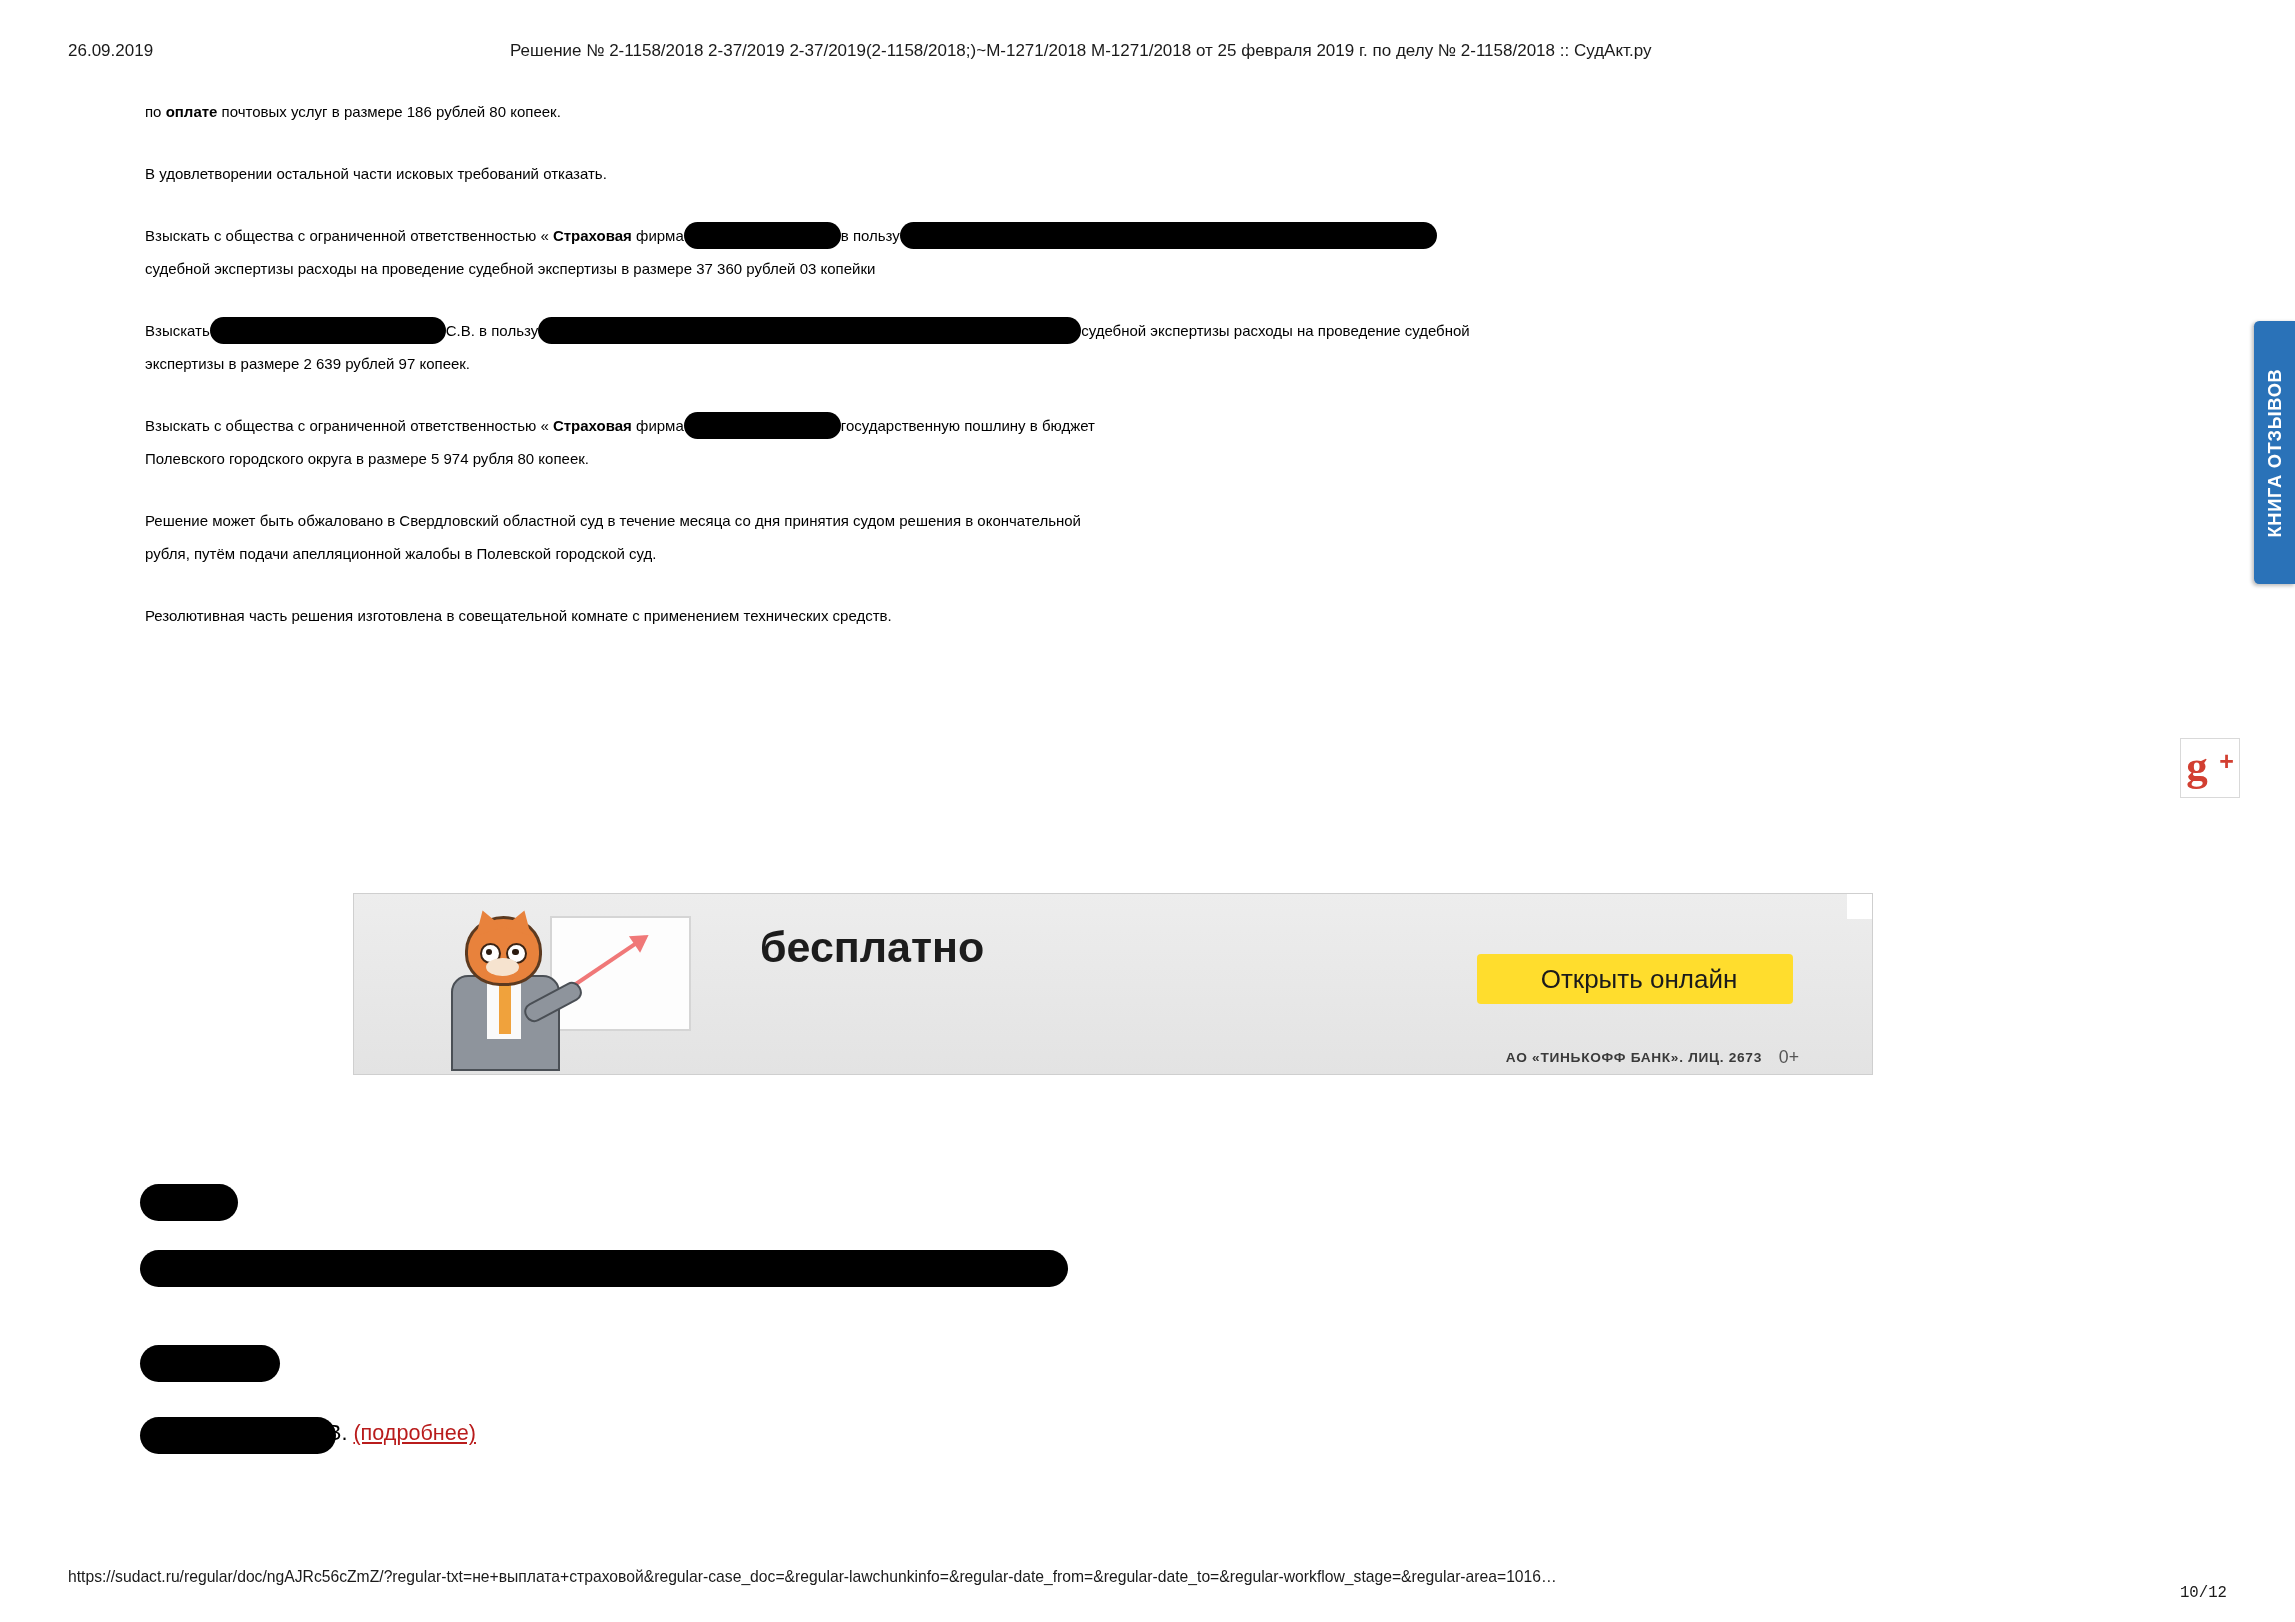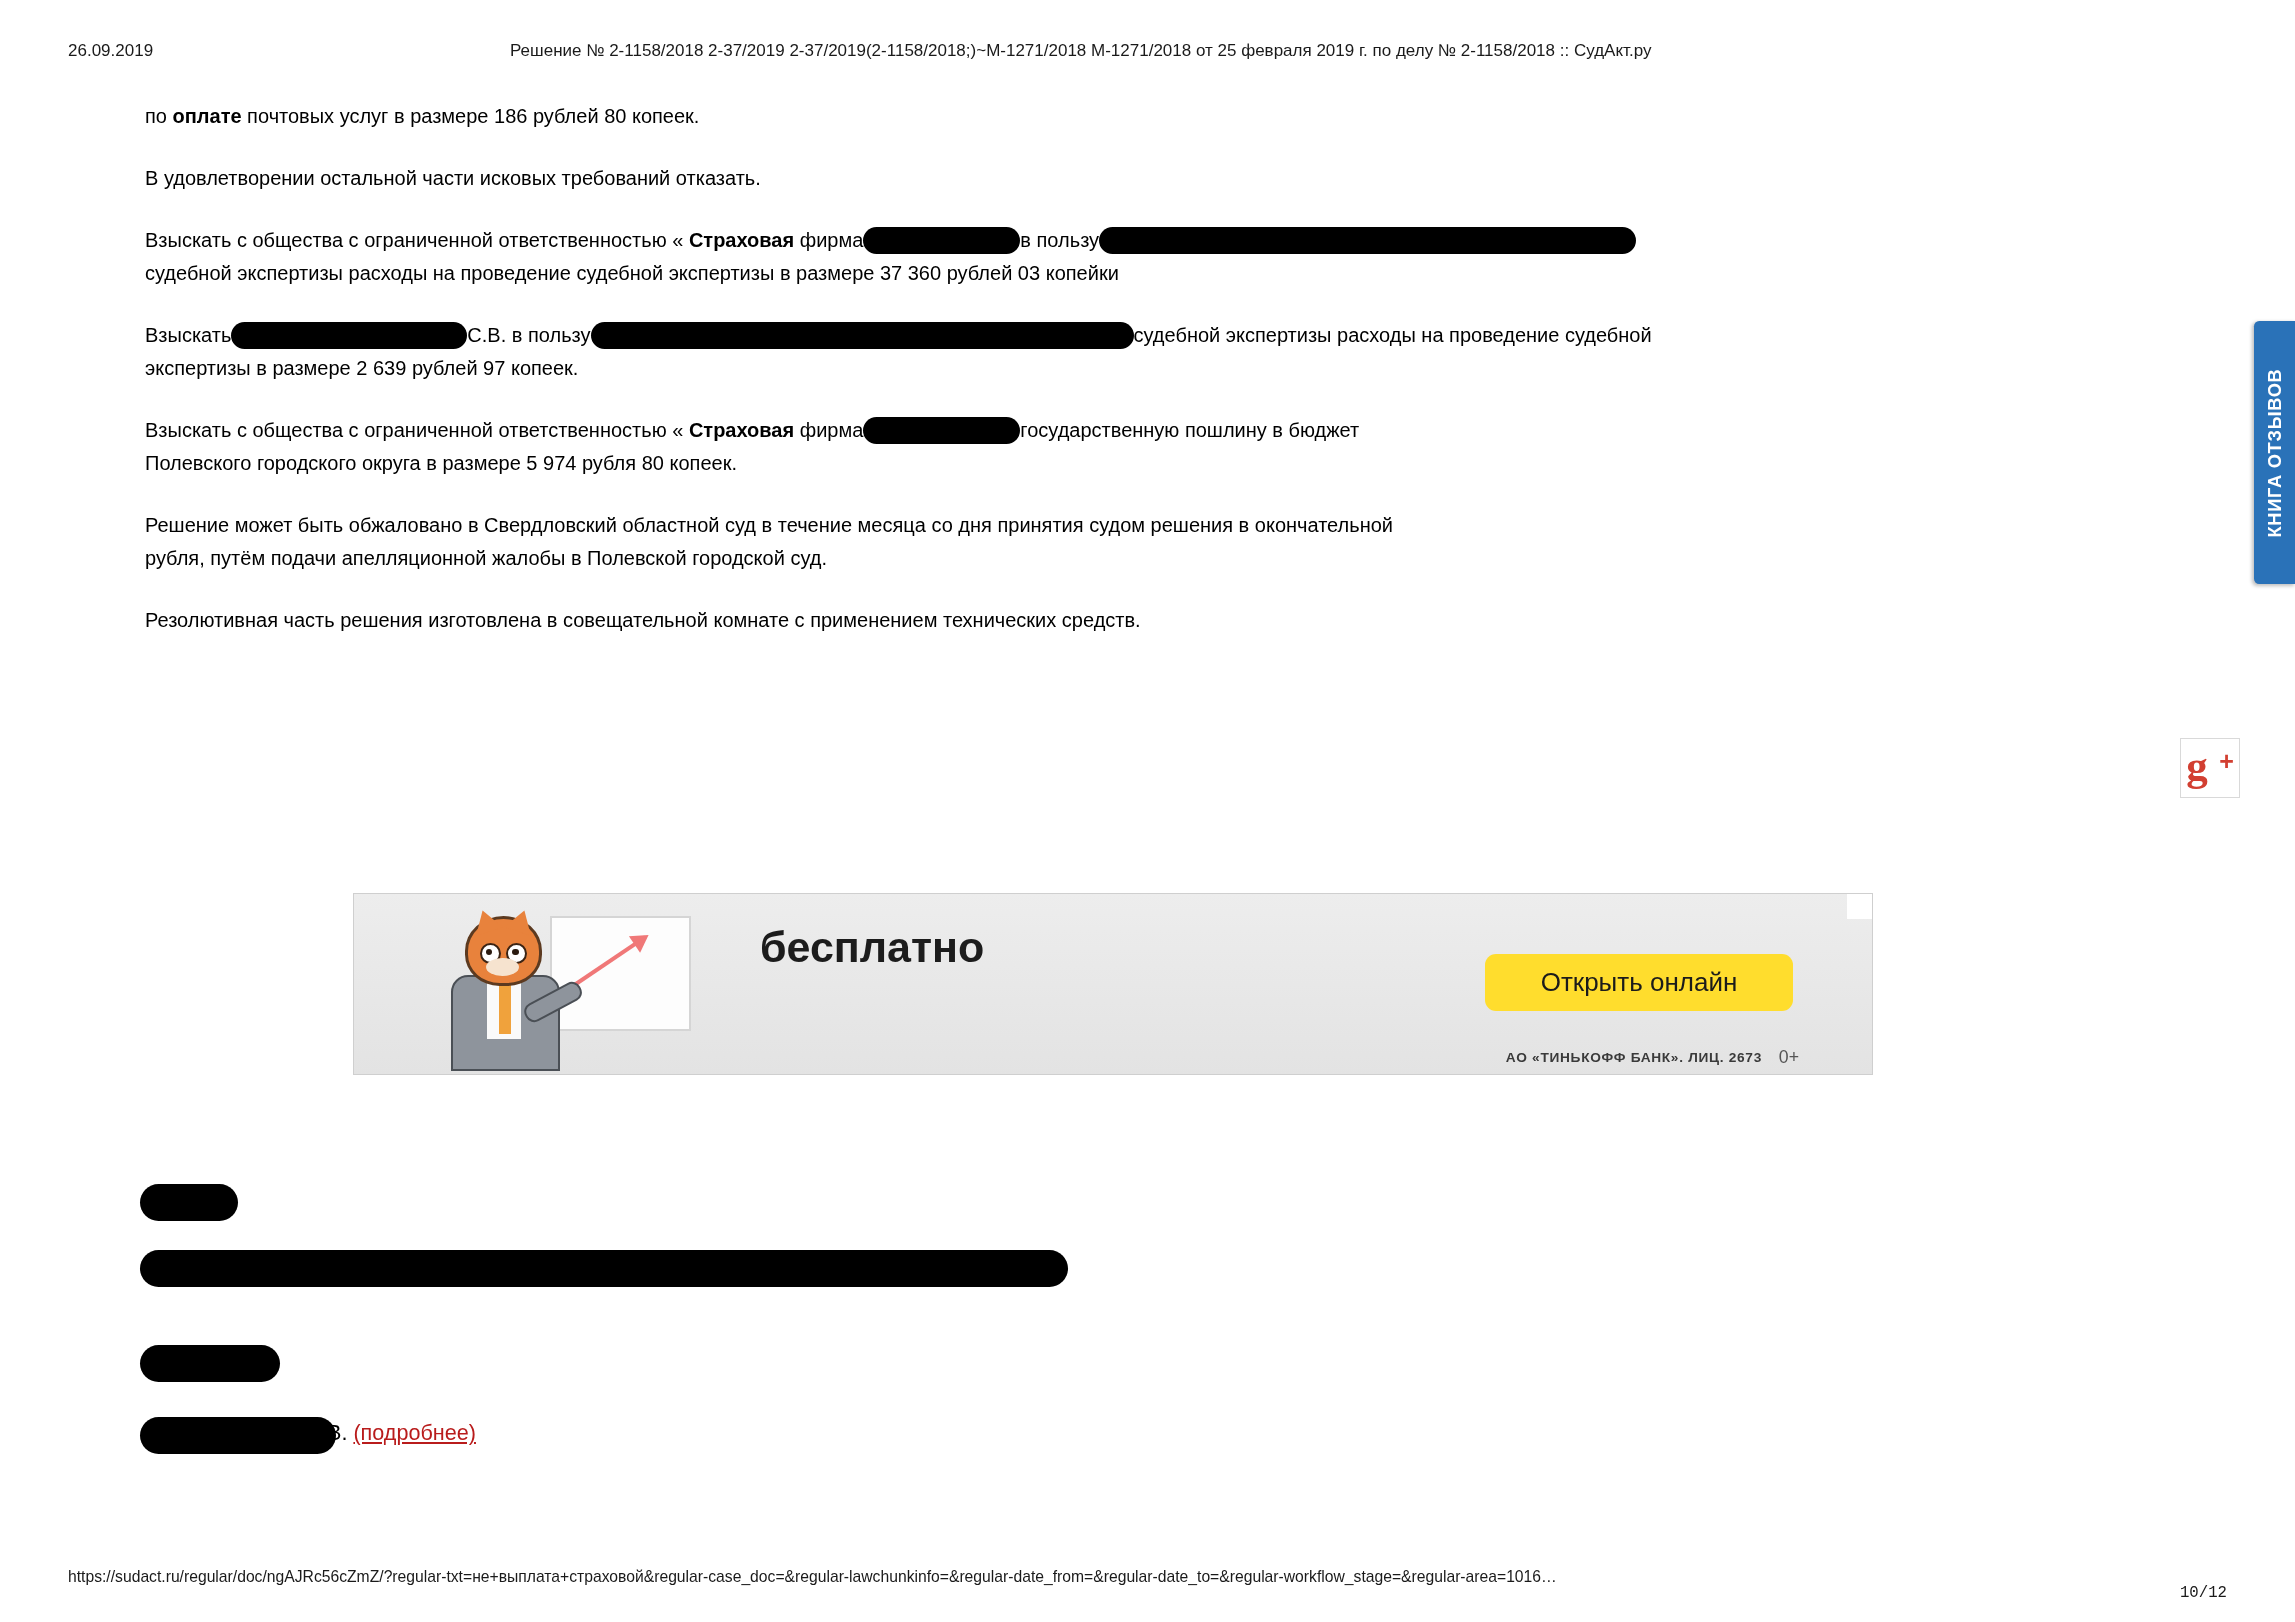--- a/index.html
+++ b/index.html
@@ -41,21 +41,21 @@
 
   
   .doc-body {
     position: absolute;
     left: 145px;
     top: 80px;
     width: 1930px;
   }
   .para {
     position: relative;
-    font-size: 20px;
+    font-size: 15px;
     line-height: 33px;
     margin-bottom: 29px;
     color: #000;
   }
   .para b { font-weight: bold; }
 
   
   .redact {
     display: inline-block;
     background: #000000;
@@ -212,29 +212,30 @@
     font-size: 43px;
     font-weight: bold;
     line-height: 51px;
     color: #1c1c1c;
   }
   .ad-cta {
     position: absolute;
     right: 79px;
     top: 60px;
     width: 308px;
-    height: 57px;
+    height: 50px;
     background: #ffdd2d;
-    border-radius: 11px;
+    border-radius: 4px;
     display: flex;
     align-items: center;
     justify-content: center;
     font-size: 26px;
     color: #1b1b1b;
     cursor: pointer;
+    padding-left: 8px;
   }
   .ad-legal {
     position: absolute;
     right: 110px;
     bottom: 9.2px;
     font-size: 13.7px;
     font-weight: bold;
     letter-spacing: 0.7px;
     color: #3a3a3a;
     white-space: nowrap;

